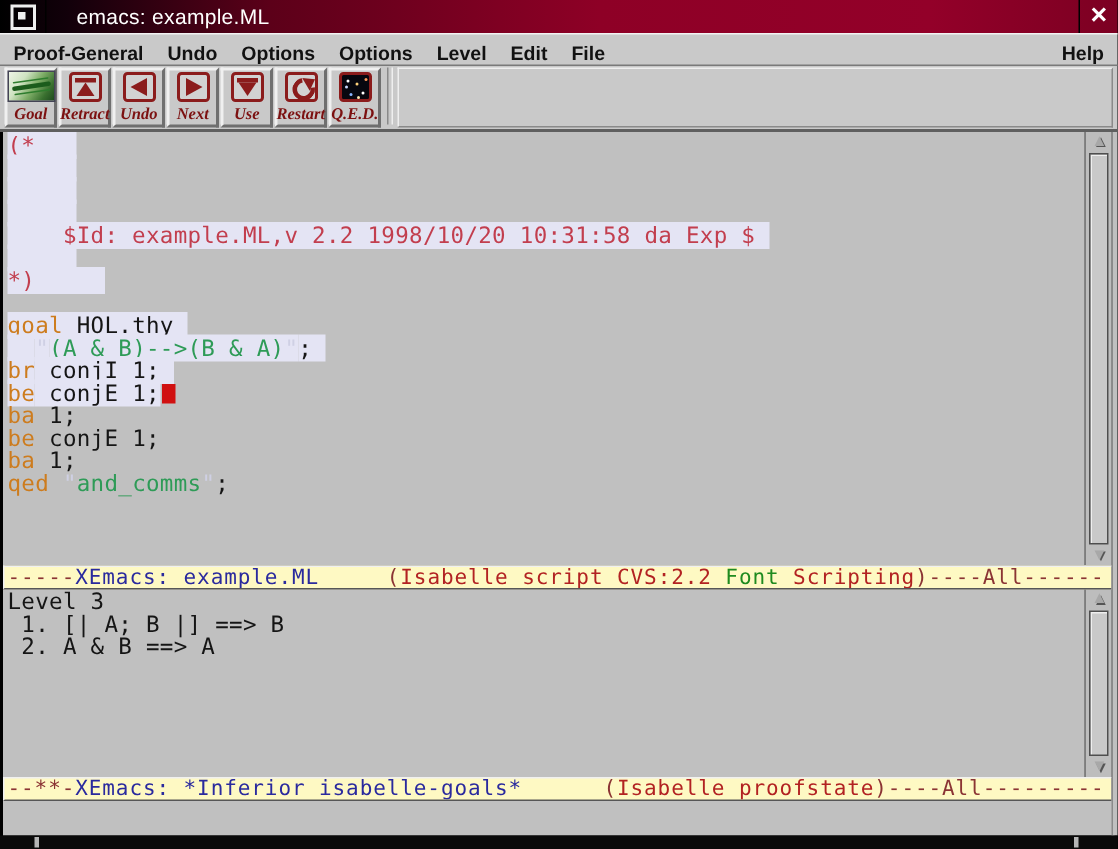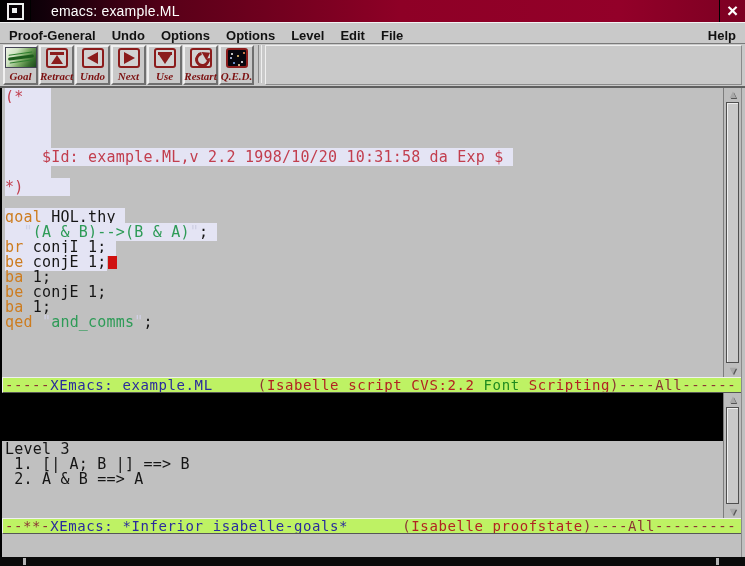--- a/index.html
+++ b/index.html
@@ -57,21 +57,21 @@
   .line{white-space:pre;height:15px;font-family:"DejaVu Sans Mono",monospace;
         font-size:15px;line-height:15px;letter-spacing:.2px;color:#111;}
   .hl{background:#e4e4f4;}
   .c-txt{color:#151515;}
   .c-cm{color:#c23e4e;}
   .c-kw{color:#cd7c1e;}
   .c-str{color:#2e9b57;}
   .c-q{color:#cfd0e4;}
   .cursor{display:inline-block;width:9px;height:13px;background:#d01010;vertical-align:-2px;margin-left:1px;}
   
-  .modeline{position:absolute;left:2px;width:740px;height:16px;background:#bef264;box-sizing:border-box;
+  .modeline{position:absolute;left:2px;width:740px;height:16px;background:#fef9c3;box-sizing:border-box;
     border-top:1px solid #f0f0f0;border-left:1px solid #f0f0f0;border-bottom:1px solid #565656;border-right:1px solid #565656;
     white-space:pre;font-family:"DejaVu Sans Mono",monospace;font-size:14px;line-height:14px;letter-spacing:.6px;
     padding-left:2px;overflow:hidden;}
   .m-dim{color:#8b3434;}
   .m-blue{color:#2a2a9e;}
   .m-red{color:#b22222;}
   .m-green{color:#1f8b1f;}
   
   .sb{position:absolute;width:18px;background:#bdbdbd;border-left:1px solid #7d7d7d;box-sizing:border-box;}
   .sb-arrow{position:absolute;left:2px;width:14px;height:13px;text-align:center;font-size:11px;line-height:13px;
@@ -164,21 +164,21 @@
   </div>
 
 <div class="sb" style="left:723px;top:88px;height:289px;">
   <div class="sb-arrow sb-up">▲</div>
   <div class="sb-thumb"></div>
   <div class="sb-arrow sb-down">▼</div>
 </div>
 
 <div class="modeline" style="top:377px;"><span class="m-dim">-----</span><span class="m-blue">XEmacs: example.ML</span><span class="m-dim">     </span><span class="m-dim">(</span><span class="m-red">Isabelle script CVS:2.2</span><span class="m-dim"> </span><span class="m-green">Font</span><span class="m-dim"> </span><span class="m-red">Scripting</span><span class="m-dim">)----All------</span></div>
 
-<div class="textwin" style="left:2px;top:393px;width:721px;height:125px;padding:1px 0 0 3px;box-sizing:border-box;margin-top:48px;">
+<div class="textwin" style="left:2px;top:393px;width:721px;height:125px;padding:1px 0 0 3px;box-sizing:border-box;">
     <div class="line c-txt">Level 3</div>
     <div class="line c-txt"> 1. [| A; B |] ==&gt; B</div>
     <div class="line c-txt"> 2. A &amp; B ==&gt; A</div>
   </div>
 
 <div class="sb" style="left:723px;top:393px;height:125px;">
   <div class="sb-arrow sb-up">▲</div>
   <div class="sb-thumb"></div>
   <div class="sb-arrow sb-down">▼</div>
 </div>

